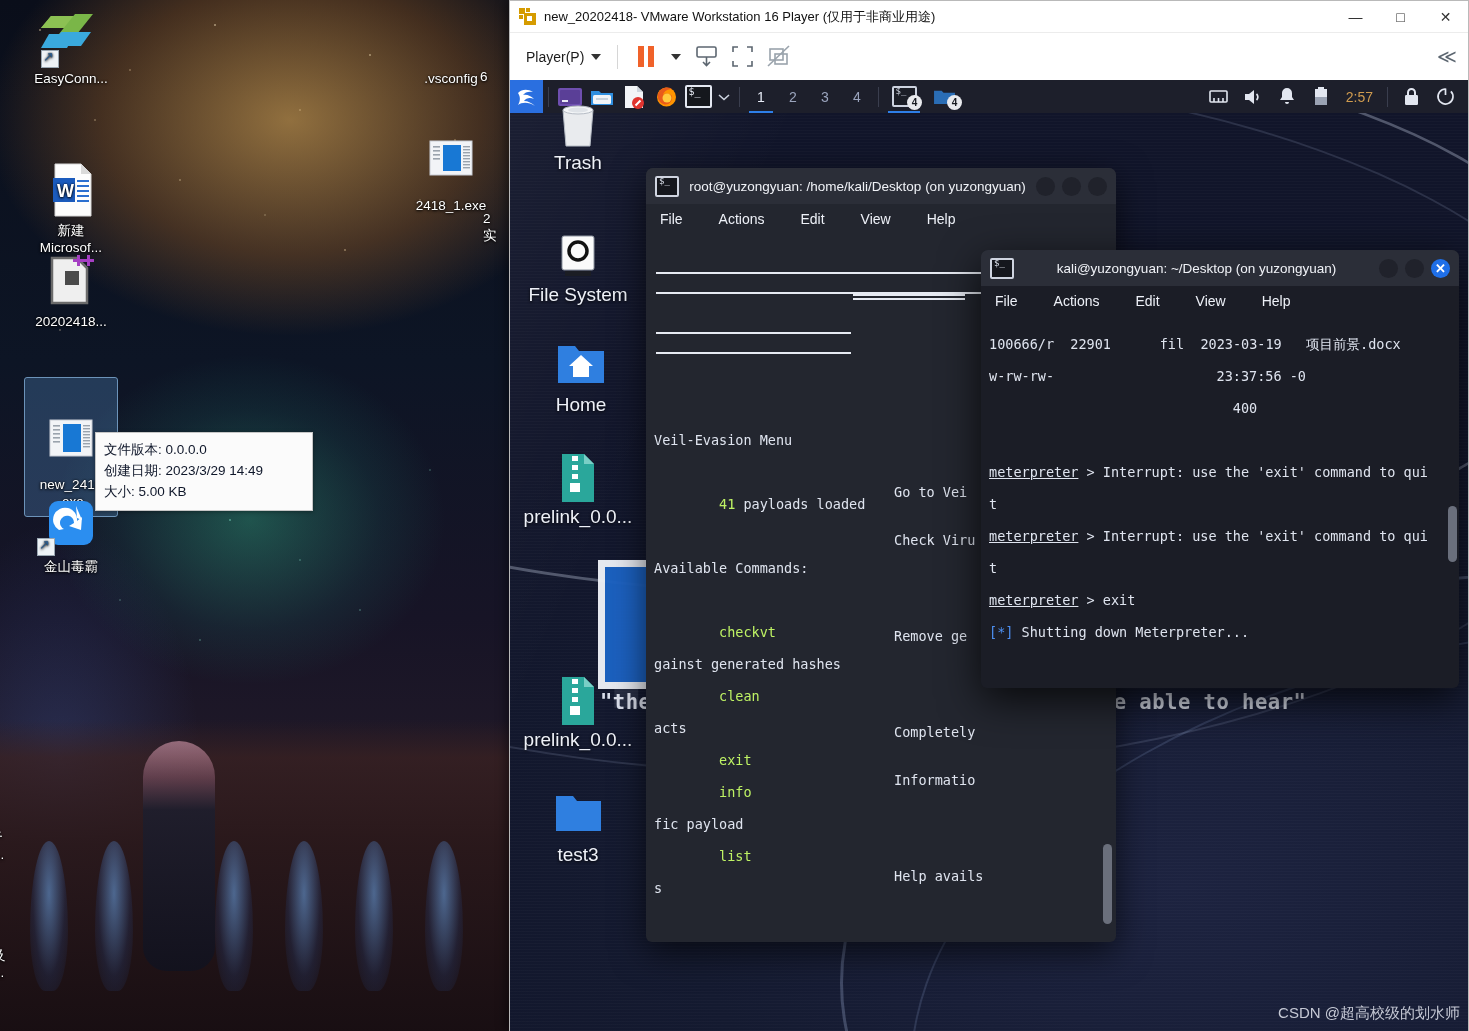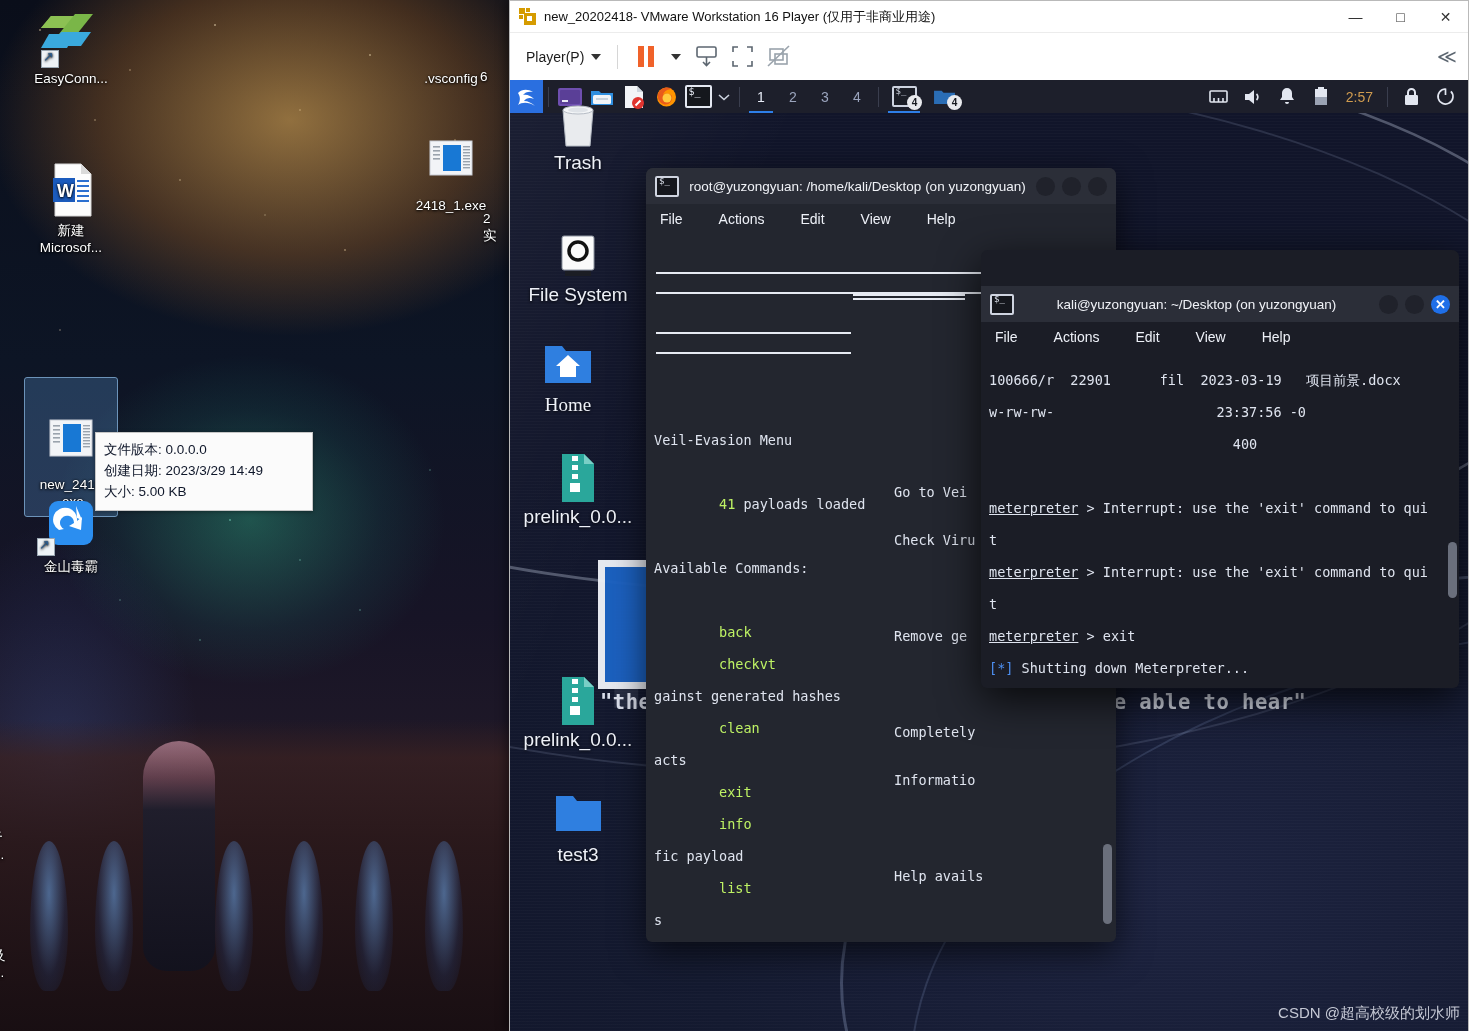--- a/index.html
+++ b/index.html
@@ -185,20 +185,35 @@
         <rect x="34" y="28" width="12" height="2"></rect>
             <rect x="34" y="33" width="12" height="2"></rect>
             <rect x="34" y="38" width="12" height="2"></rect>
           </g>
       </svg>
     </span>
     <span>新建
 Microsof...</span>
   </div>
 
+  <div class="wicon" style="left:23px;top:253px;">
+    <span class="glyph">
+      <svg width="56" height="56" viewBox="0 0 56 56">
+        <path d="M9 5 L34 5 L44 15 L44 50 L9 50 Z" fill="#efefef" stroke="#6b6b6b" stroke-width="2.5"></path>
+        <rect x="22" y="18" width="14" height="14" fill="#4a4a4a"></rect>
+        <g fill="#a53fc3">
+            <rect x="34" y="2" width="3" height="11"></rect>
+            <rect x="30" y="6" width="11" height="3"></rect>
+        <rect x="44" y="2" width="3" height="11"></rect>
+            <rect x="40" y="6" width="11" height="3"></rect>
+          </g>
+      </svg>
+    </span>
+    <span>20202418...</span>
+  </div>
 
   <div class="wicon sel" style="left:25px;top:378px;width:92px;padding:4px 0 6px 0;white-space:pre-line;">
     <span class="glyph">
       <svg width="56" height="50" viewBox="0 0 56 50">
         <rect x="7" y="4" width="42" height="36" fill="#f2f4f7" stroke="#c8ccd4"></rect>
         <rect x="20" y="8" width="18" height="28" fill="#1878d4"></rect>
         <g fill="#9aa3ad">
             <rect x="10" y="9" width="7" height="1.6"></rect>
             <rect x="10" y="13" width="7" height="1.6"></rect>
         <rect x="10" y="17" width="7" height="1.6"></rect>
@@ -462,21 +477,21 @@
       <span class="kglyph">
         <svg width="50" height="52" viewBox="0 0 50 52">
           <rect x="9" y="6" width="32" height="34" rx="2" fill="#fafafa" stroke="#8d949f"></rect>
           <circle cx="25" cy="21" r="9" fill="#fafafa" stroke="#111" stroke-width="3.5"></circle>
           <rect x="12" y="41" width="26" height="5" fill="#1b1d24"></rect>
         </svg>
       </span>
       <span>File System</span>
     </div>
 
-    <div class="kicon" style="left:3px;top:260px;font-family:Liberation Serif, serif;">
+    <div class="kicon" style="left:16px;top:260px;">
       <span class="kglyph">
         <svg width="52" height="48" viewBox="0 0 52 48">
           <path d="M3 6 h17 l4 5 h25 v32 H3 Z" fill="#2f7fe0"></path>
           <path d="M26 15 l12 11 h-4 v11 h-16 V26 h-4 Z" fill="#fff"></path>
         </svg>
       </span>
       <span>Home</span>
     </div>
 
     <div class="kicon" style="left:13px;top:372px;">
@@ -545,21 +560,20 @@
 <div style="height:2px;background:#e6eaf2;width:195px;margin:10px 2px 2px 2px;"></div>
 <div style="height:2px;background:#e6eaf2;width:195px;margin:0 2px 0 2px;"></div>
 <div style="position:absolute;left:207px;top:60px;width:112px;"><div style="height:2px;background:#e6eaf2;"></div><div style="height:2px;background:#e6eaf2;margin-top:2px;"></div></div>
 <div style="height:30px;"></div>
 <div>Veil-Evasion Menu</div>
 <div style="height:16px;"></div>
 <div><span>        </span><span class="g">41</span><span> payloads loaded</span></div>
 <div style="height:16px;"></div>
 <div>Available Commands:</div>
 <div style="height:16px;"></div>
-<div><span>        </span><span class="g">back</span></div>
 <div><span>        </span><span class="g">checkvt</span></div>
 <div>gainst generated hashes</div>
 <div><span>        </span><span class="g">clean</span></div>
 <div>acts</div>
 <div><span>        </span><span class="g">exit</span></div>
 <div><span>        </span><span class="g">info</span></div>
 <div>fic payload</div>
 <div><span>        </span><span class="g">list</span></div>
 <div>s</div>
 
@@ -578,21 +592,21 @@
           <div style="height:16px;"></div>
           <div>Help avails</div>
           <div style="height:16px;"></div>
           
         </div>
         <div class="scroll-thumb" style="top:610px;height:80px;"></div>
       </div>
     </div>
 
     <div class="term" style="left:471px;top:170px;width:478px;height:438px;background:#1b1d26;box-shadow:0 12px 40px rgba(0,0,0,.75);">
-      <div class="term-title" style="background:#2b2e38;margin-top:36px;">
+      <div class="term-title" style="background:#2b2e38;">
         <span class="tt-icon"></span>
         <span class="tt-text">kali@yuzongyuan: ~/Desktop (on yuzongyuan)</span>
         <span class="tt-btns">
           <span class="dot"></span>
           <span class="dot"></span>
           <span class="dot close-active">✕</span>
         </span>
       </div>
       <div class="term-menu">
         <span>File</span>

